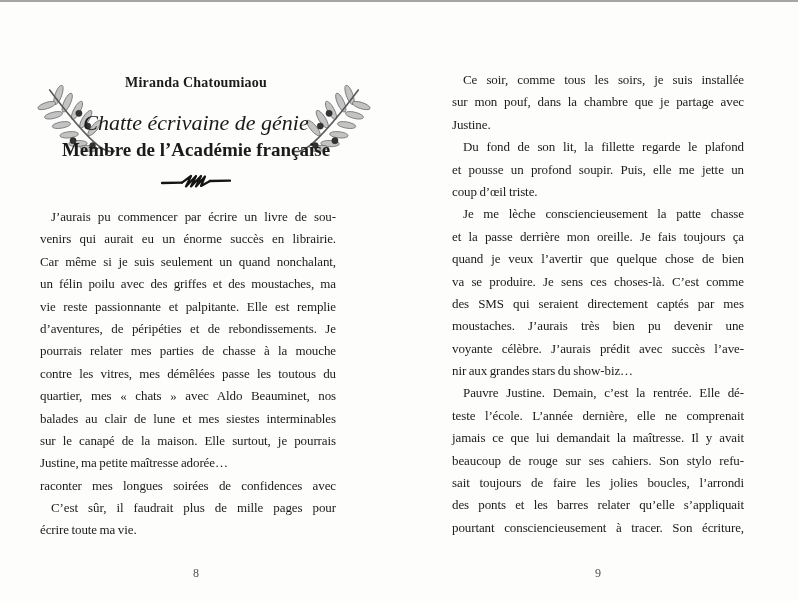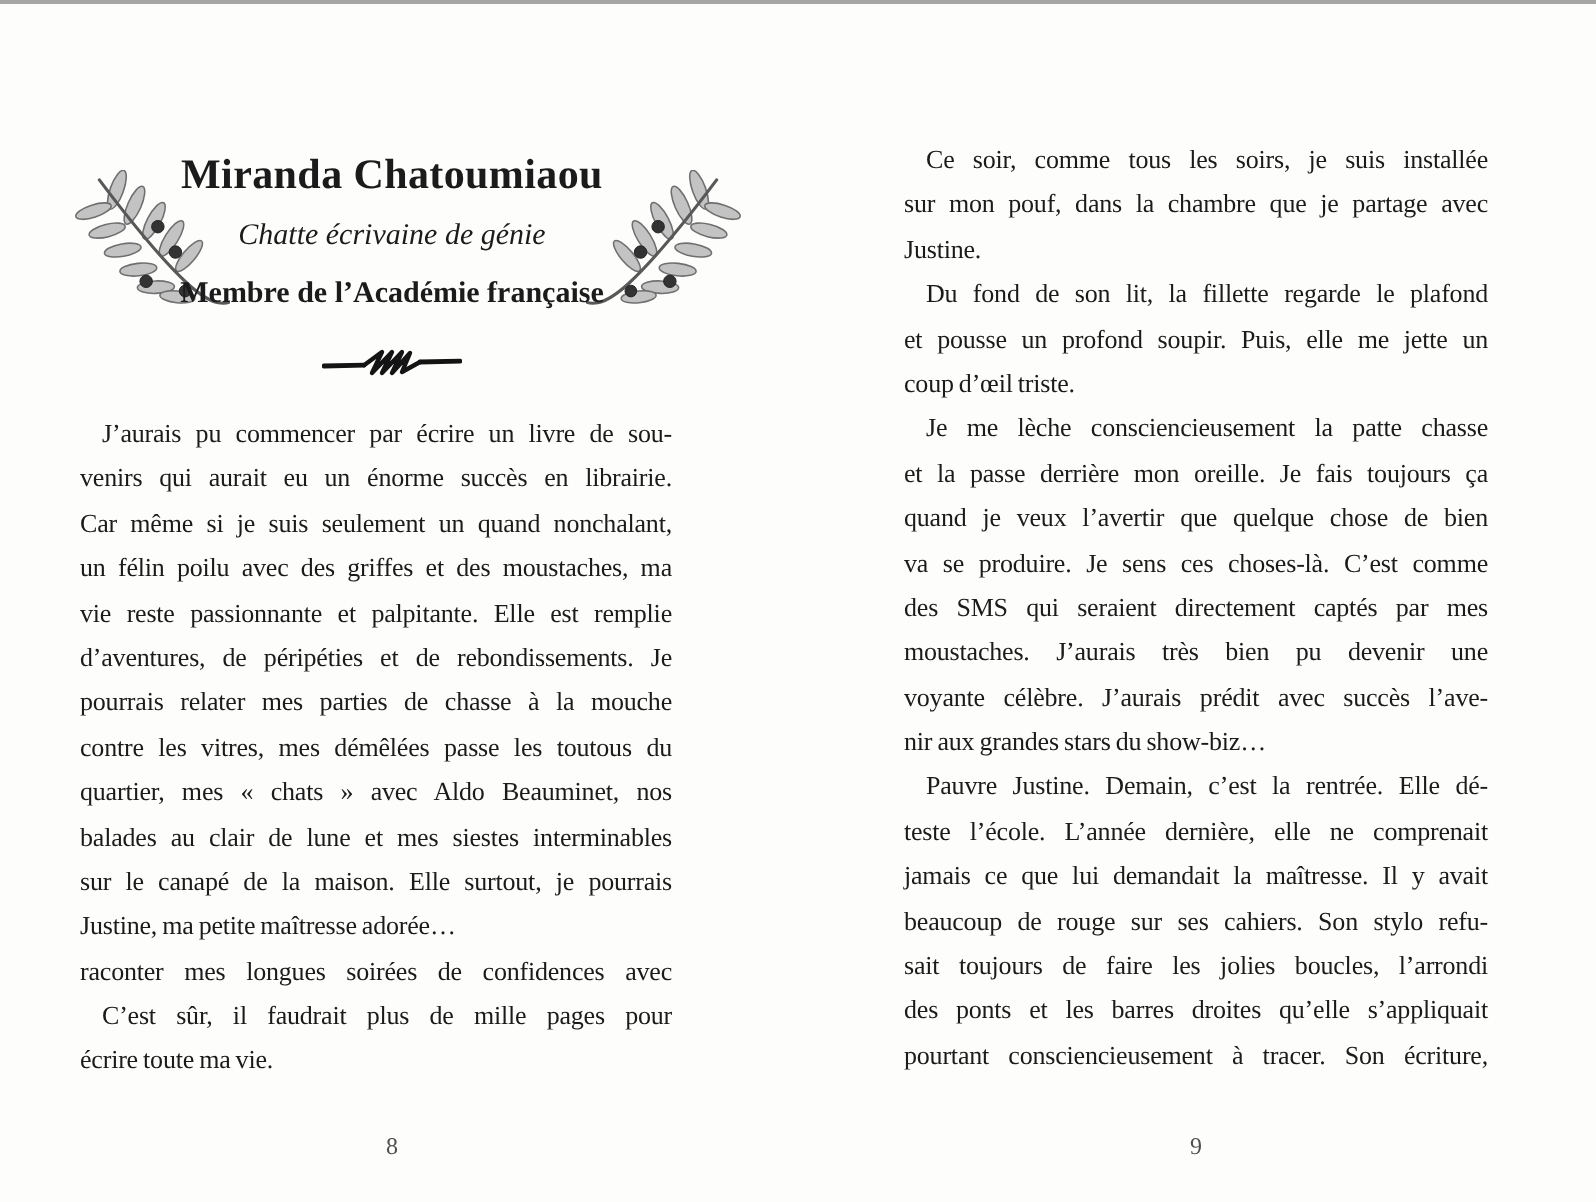--- a/index.html
+++ b/index.html
@@ -10,23 +10,23 @@
     font-family:"Liberation Serif", serif;
     color:#1b1b1b;
     overflow:hidden;
   }
   .edge-line { position:absolute; left:0; width:798px; height:2px; background:#a6a6a6; }
   .edge-top { top:0; }
   .edge-bottom { top:595; }
 
   
   .hdr { position:absolute; left:48px; width:296px; text-align:center; }
-  .hdr-title { top:75px; font-size:21px; font-weight:bold; letter-spacing:0.2px; }
-  .hdr-subtitle { top:110px; font-size:15px; font-style:italic; }
-  .hdr-affil { top:139px; font-size:15px; font-weight:bold; }
+  .hdr-title { top:75px; font-size:14px; font-weight:bold; letter-spacing:0.2px; }
+  .hdr-subtitle { top:110px; font-size:22px; font-style:italic; }
+  .hdr-affil { top:139px; font-size:19px; font-weight:bold; }
   .divider-wrap { position:absolute; left:48px; width:296px; top:174px; text-align:center; }
   .branch { position:absolute; width:78px; height:84px; }
   .branch-left { left:37px; top:85px; }
   .branch-right { left:293px; top:85px; transform:scaleX(-1); }
 
   
   .body-text { position:absolute; font-size:13px; letter-spacing:-0.1px; word-spacing:-0.6px; }
   .body-left  { left:40px;  top:206px; width:296px; }
   .body-right { left:452px; top:69px;  width:292px; }
   .line {
@@ -143,19 +143,19 @@
         <div class="line">va se produire. Je sens ces choses-là. C’est comme</div>
         <div class="line">des SMS qui seraient directement captés par mes</div>
         <div class="line">moustaches. J’aurais très bien pu devenir une</div>
         <div class="line">voyante célèbre. J’aurais prédit avec succès l’ave-</div>
         <div class="line end">nir aux grandes stars du show-biz…</div>
         <div class="line indent">Pauvre Justine. Demain, c’est la rentrée. Elle dé-</div>
         <div class="line">teste l’école. L’année dernière, elle ne comprenait</div>
         <div class="line">jamais ce que lui demandait la maîtresse. Il y avait</div>
         <div class="line">beaucoup de rouge sur ses cahiers. Son stylo refu-</div>
         <div class="line">sait toujours de faire les jolies boucles, l’arrondi</div>
-        <div class="line">des ponts et les barres droites qu’elle s’appliquait</div>
+        <div class="line">des ponts et les barres relater qu’elle s’appliquait</div>
         <div class="line">pourtant consciencieusement à tracer. Son écriture,</div>
       </div>
     <div class="pagenum pagenum-right">9</div>
   </div>
 
 </div>
 
 </body></html>

